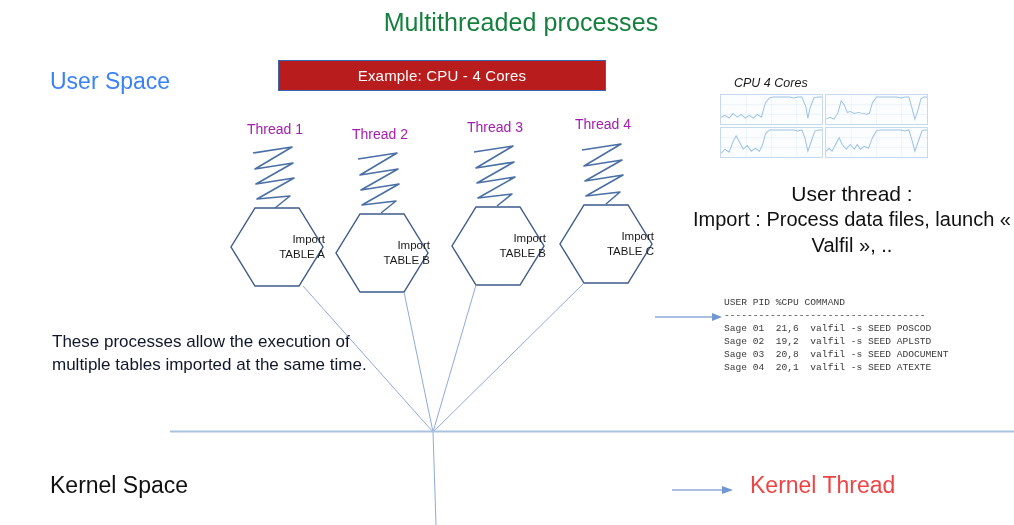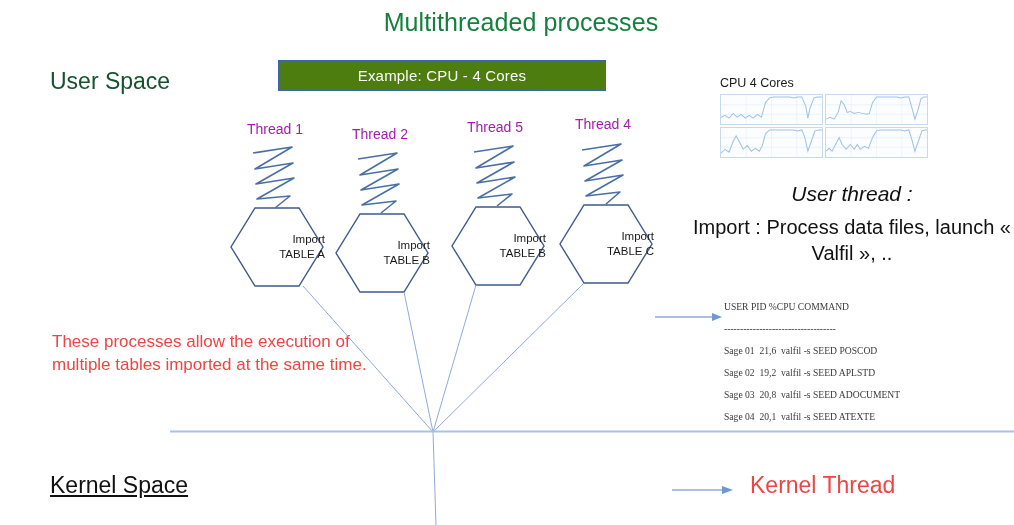--- a/index.html
+++ b/index.html
@@ -21,35 +21,35 @@
     font-size:25px;
     font-weight:400;
     color:#15803d;
     letter-spacing:.1px;
     margin-left:14px;
   }
 
   
   #user-space-label{
     left:50px;top:68px;
-    font-size:23px;color:#14532d;font-weight:400;
+    font-size:23px;color:#3b82f6;font-weight:400;
   }
   #kernel-space-label{
     left:50px;top:472px;
-    font-size:23px;color:#111;font-weight:400;text-decoration:underline;
+    font-size:23px;color:#111;font-weight:400;
   }
   #kernel-thread-label{
     left:750px;top:472px;
     font-size:23px;color:#ef4444;font-weight:400;
   }
 
   
   #example-banner{
     left:278px;top:60px;width:328px;height:31px;
-    background:#4d7c0f;
+    background:#b91c1c;
     border:1px solid #3b66b5;
     display:flex;align-items:center;justify-content:center;
     color:#ffffff;font-size:15px;letter-spacing:.2px;
     box-sizing:border-box;
   }
 
   
   .thread-label{
     font-size:14px;color:#a21caf;text-align:center;
     width:110px;
@@ -61,56 +61,56 @@
   .hex-text{
     position:absolute;left:0;top:0;width:96px;height:82px;
     display:flex;flex-direction:column;align-items:flex-end;justify-content:center;
     font-size:11.5px;line-height:15px;color:#1a1a1a;text-align:center;
     pointer-events:none;
   }
 
   
   #cpu-widget{left:720px;top:76px;width:212px;height:84px;}
   #cpu-widget-title{
-    font-size:12.5px;color:#1a1a1a;margin:0 0 4px 0;
+    font-size:12.5px;color:#1a1a1a;margin:0 0 4px 14px;font-style:italic;
   }
   #cpu-grid{
     width:208px;height:64px;
     display:grid;grid-template-columns:1fr 1fr;grid-template-rows:1fr 1fr;
     gap:2px;
   }
   .cpu-cell{
     background:#fbfdff;
     border:1px solid #c6d9ef;
     box-sizing:border-box;
     overflow:hidden;
   }
   .cpu-cell svg{display:block;width:100%;height:100%;}
 
   
   #user-thread-block{
     left:690px;top:182px;width:324px;text-align:center;
   }
-  #user-thread-title{font-size:21px;color:#111;margin-bottom:8px;font-style:italic;}
+  #user-thread-title{font-size:21px;color:#111;}
   #user-thread-desc{font-size:20px;color:#111;line-height:26px;}
 
   
   #terminal{
     left:724px;top:296px;width:290px;
-    font-family:Liberation Serif, serif;
+    font-family:Liberation Mono, monospace;
     font-size:9.6px;
-    line-height:22px;
+    line-height:13px;
     color:#3a3a3a;
     white-space:pre;
   }
 
   
   #note-paragraph{
     left:52px;top:330px;width:330px;
-    font-size:17px;line-height:23px;color:#ef4444;
+    font-size:17px;line-height:23px;color:#0f172a;
   }
 
   
   #overlay{
     position:absolute;left:0;top:0;width:1014px;height:525px;
     pointer-events:none;
   }
 </style>
 </head>
 <body>
@@ -118,21 +118,21 @@
 <div id="stage">
 
   <div class="abs" id="slide-title">Multithreaded processes</div>
 
   <div class="abs" id="user-space-label">User Space</div>
 
   <div class="abs" id="example-banner">Example: CPU  -  4 Cores</div>
 
   <div class="abs thread-label" style="left:220px;top:121px;">Thread 1</div>
   <div class="abs thread-label" style="left:325px;top:126px;">Thread 2</div>
-  <div class="abs thread-label" style="left:440px;top:119px;">Thread 5</div>
+  <div class="abs thread-label" style="left:440px;top:119px;">Thread 3</div>
   <div class="abs thread-label" style="left:548px;top:116px;">Thread 4</div>
 
   <div class="abs hex-wrap" style="left:229px;top:206px;">
     <svg viewBox="0 0 96 82" xmlns="http://www.w3.org/2000/svg">
       <polygon points="26,2 70,2 94,41 70,80 26,80 2,41" fill="#ffffff" stroke="#3D5A8A" stroke-width="1.4"></polygon>
     </svg>
     <div class="hex-text">
       <span>Import</span>
       <span>TABLE A</span>
     </div>

